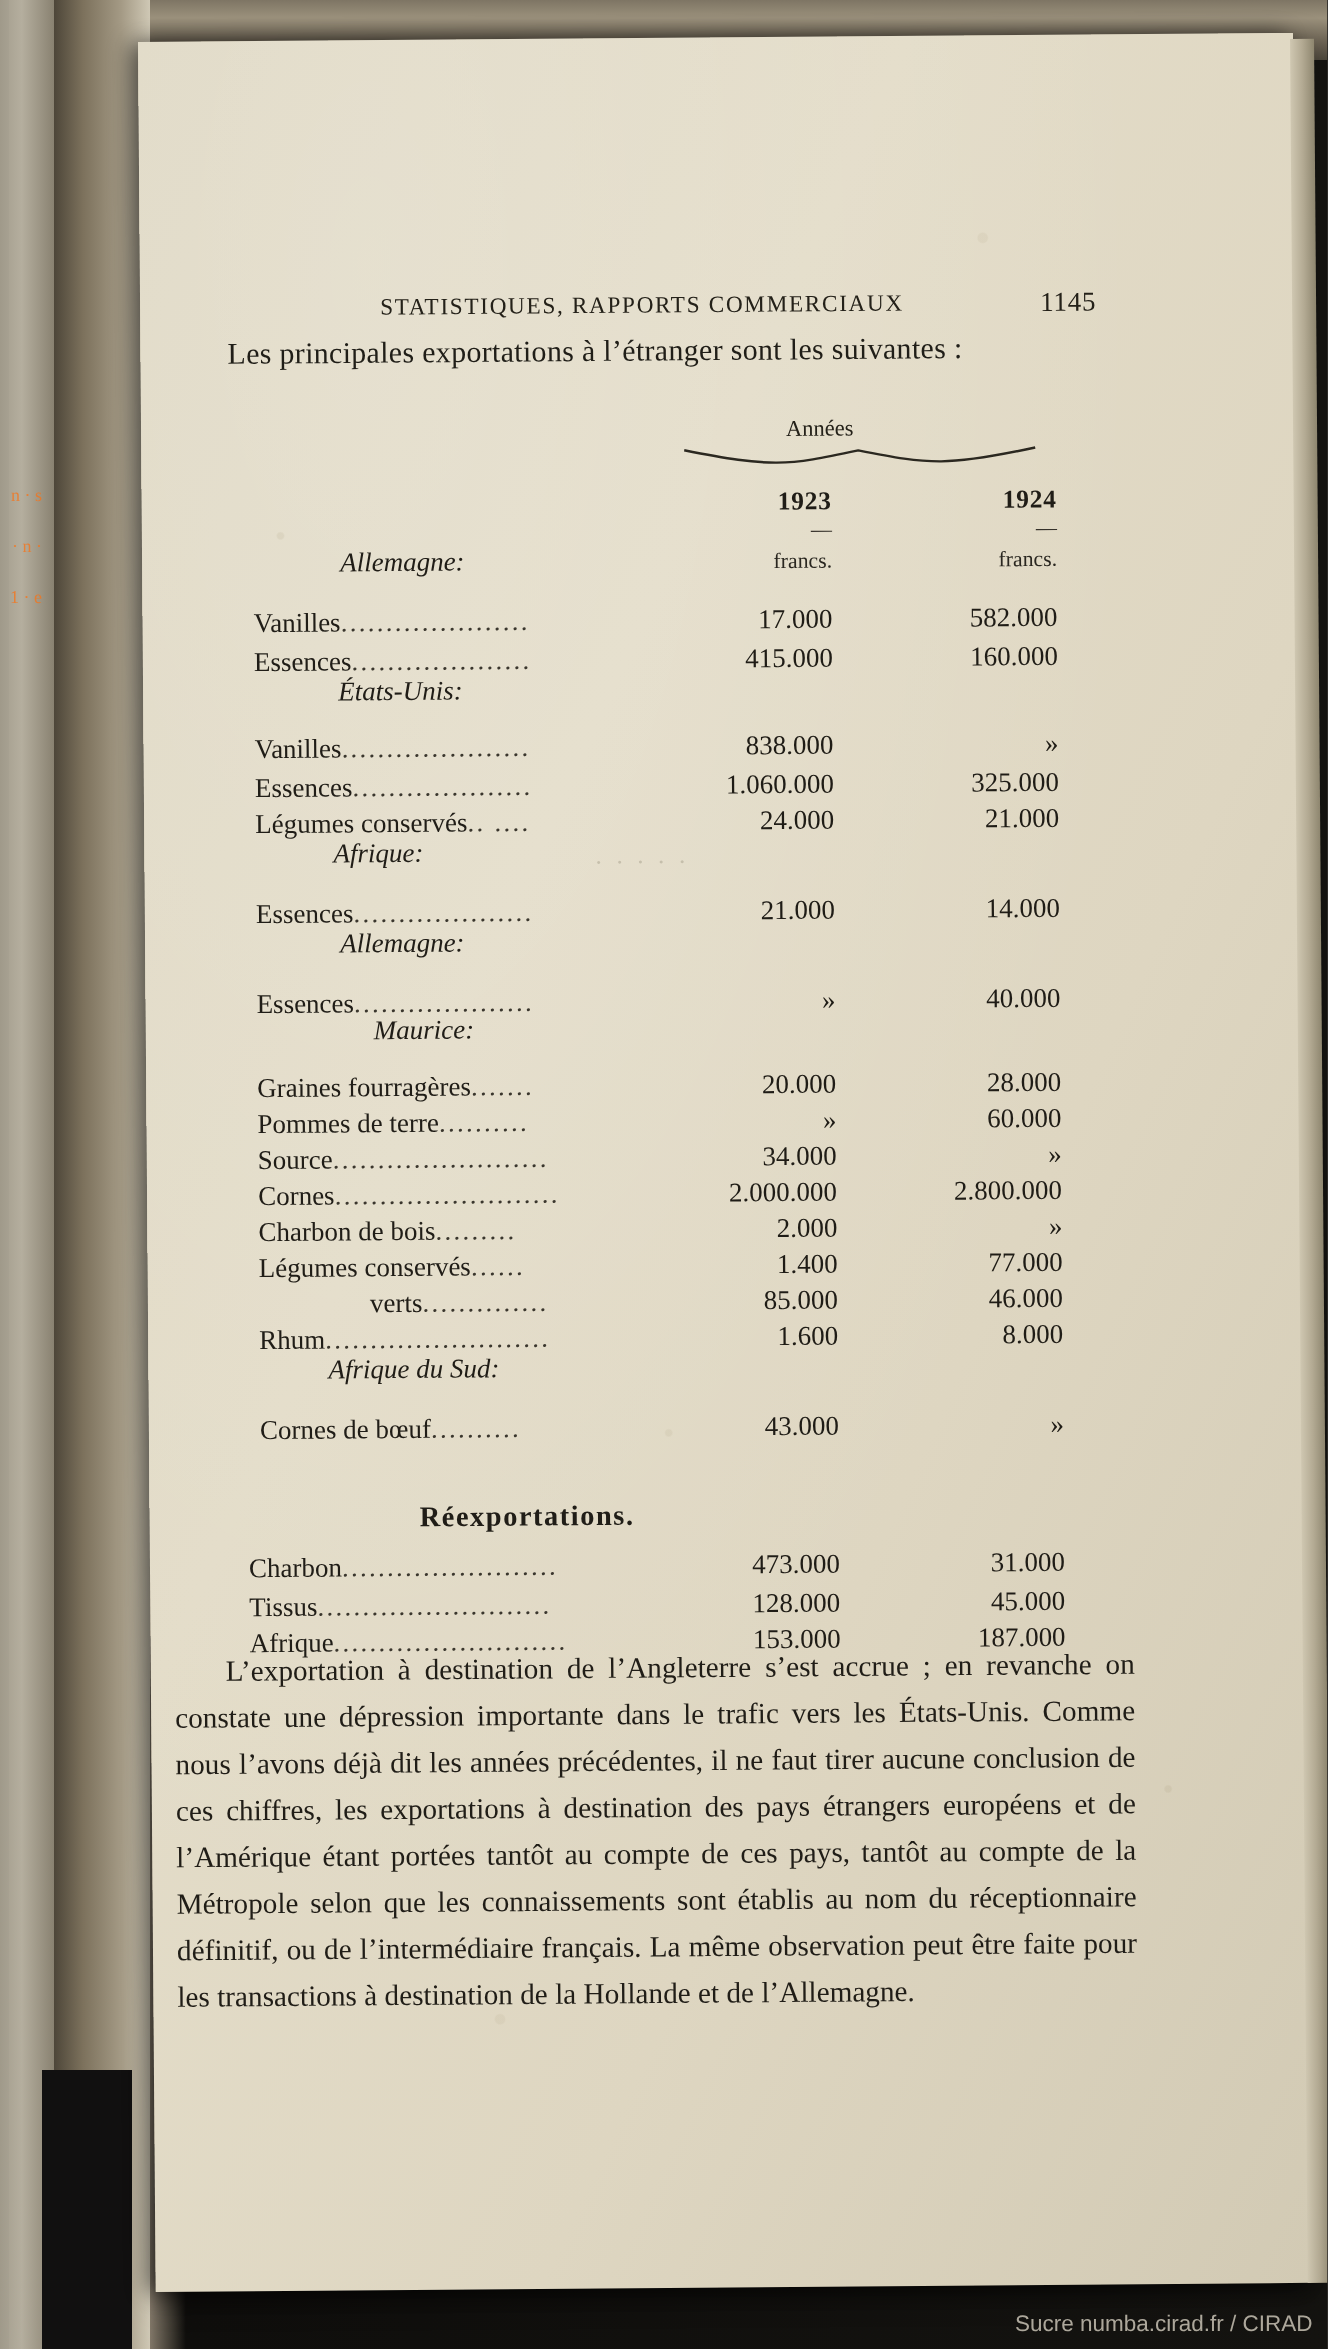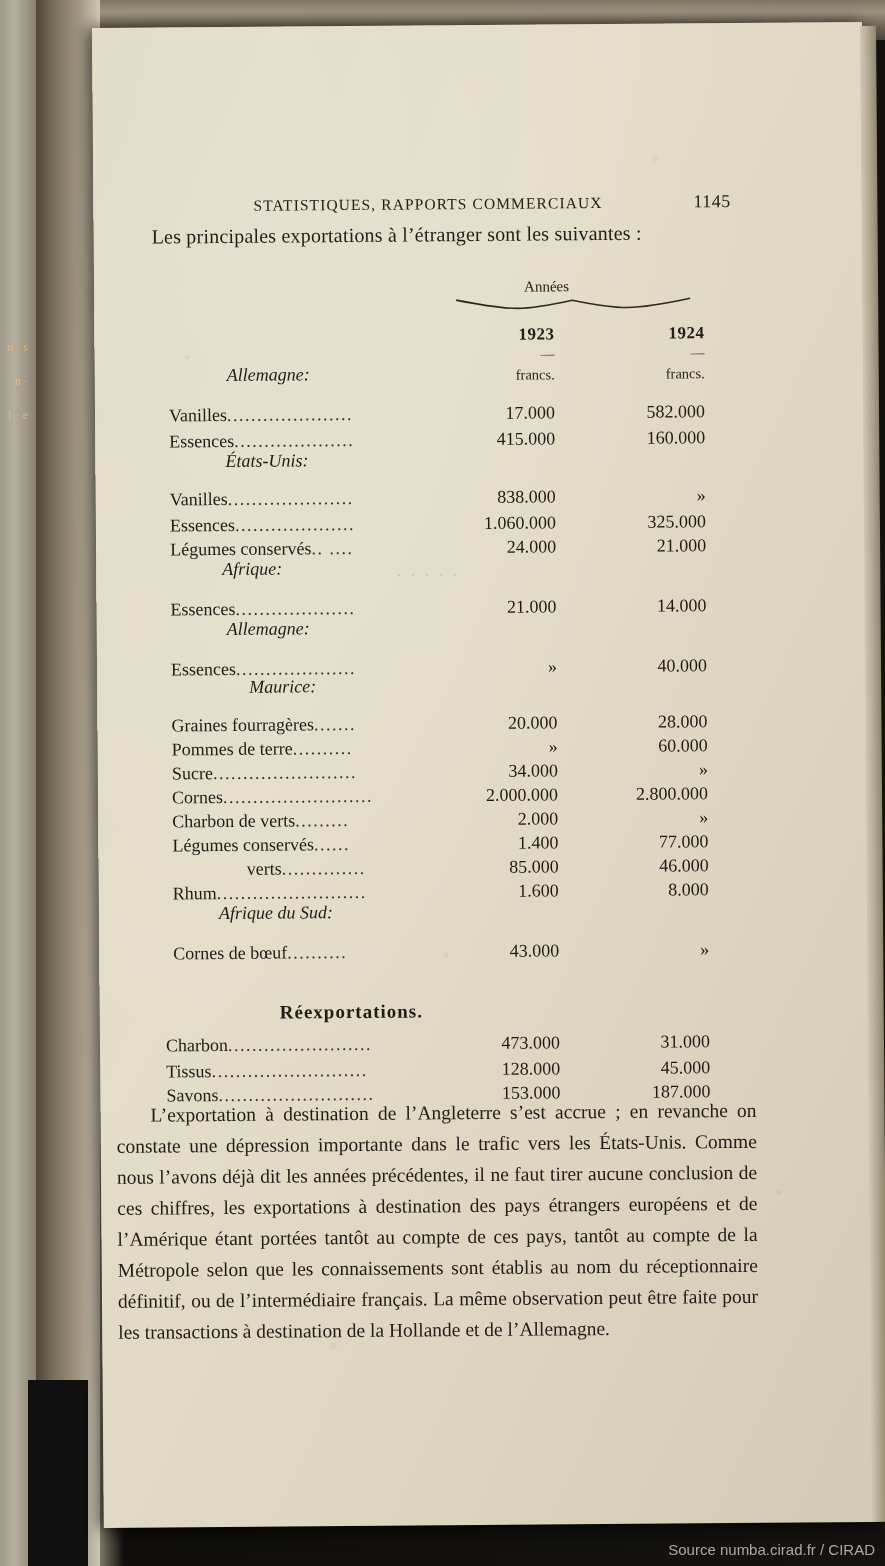--- a/index.html
+++ b/index.html
@@ -26,24 +26,24 @@
   .left-page {
     position: absolute;
     left: 0; top: 0;
     width: 36px; height: 1566px;
     background: linear-gradient(90deg,#b9b2a0 0%, #cdc6b4 40%, #9a927f 100%);
     opacity: 0.85;
   }
   .left-page-text {
     position: absolute;
     left: 2px;
-    top: 330px;
+    top: 313px;
     width: 26px;
     font-size: 12px;
-    color: #fdba74;
+    color: #f97316;
     line-height: 34px;
     letter-spacing: 0;
     text-align: right;
     opacity: 0.75;
   }
   .left-dark-strip {
     position: absolute;
     left: 0px; top: 0; width: 6px; height: 1566px;
     background: #100f0d;
   }
@@ -300,29 +300,29 @@
 
       <div class="grp" style="left:130px; top:650px;margin-left:22px;">Maurice:</div>
       <div class="itm" style="top:688px;"><span>Graines fourragères</span><span class="dots">.......</span></div>
       <div class="v1" style="top:688px;">20.000</div>
       <div class="v2" style="top:688px;">28.000</div>
 
       <div class="itm" style="top:712px;"><span>Pommes de terre</span><span class="dots">..........</span></div>
       <div class="v1" style="top:712px;">»</div>
       <div class="v2" style="top:712px;">60.000</div>
 
-      <div class="itm" style="top:736px;"><span>Sucre</span><span class="dots">........................</span></div>
+      <div class="itm" style="top:736px;"><span>Source</span><span class="dots">........................</span></div>
       <div class="v1" style="top:736px;">34.000</div>
       <div class="v2" style="top:736px;">»</div>
 
       <div class="itm" style="top:760px;"><span>Cornes</span><span class="dots">.........................</span></div>
       <div class="v1" style="top:760px;">2.000.000</div>
       <div class="v2" style="top:760px;">2.800.000</div>
 
-      <div class="itm" style="top:784px;"><span>Charbon de verts</span><span class="dots">.........</span></div>
+      <div class="itm" style="top:784px;"><span>Charbon de bois</span><span class="dots">.........</span></div>
       <div class="v1" style="top:784px;">2.000</div>
       <div class="v2" style="top:784px;">»</div>
 
       <div class="itm" style="top:808px;"><span>Légumes conservés</span><span class="dots">......</span></div>
       <div class="v1" style="top:808px;">1.400</div>
       <div class="v2" style="top:808px;">77.000</div>
 
       <div class="itm" style="left:148px; top:832px;"><span>verts</span><span class="dots">..............</span></div>
       <div class="v1" style="top:832px;">85.000</div>
       <div class="v2" style="top:832px;">46.000</div>
@@ -339,23 +339,23 @@
       <div class="sub-title">Réexportations.</div>
 
       <div class="itm" style="left:66px; top:1008px;"><span>Charbon</span><span class="dots">........................</span></div>
       <div class="v1" style="top:1008px;">473.000</div>
       <div class="v2" style="top:1008px;">31.000</div>
 
       <div class="itm" style="left:66px; top:1034px;"><span>Tissus</span><span class="dots">..........................</span></div>
       <div class="v1" style="top:1034px;">128.000</div>
       <div class="v2" style="top:1034px;">45.000</div>
 
-      <div class="itm" style="left:66px; top:1058px;"><span>Savons</span><span class="dots">..........................</span></div>
+      <div class="itm" style="left:66px; top:1058px;"><span>Afrique</span><span class="dots">..........................</span></div>
       <div class="v1" style="top:1058px;">153.000</div>
       <div class="v2" style="top:1058px;">187.000</div>
 
       <div class="para"><span class="ind">L’exportation à destination de l’Angleterre s’est accrue ; en revanche on constate une dépression importante dans le trafic vers les États-Unis. Comme nous l’avons déjà dit les années précédentes, il ne faut tirer aucune conclusion de ces chiffres, les exportations à destination des pays étrangers européens et de l’Amérique étant portées tantôt au compte de ces pays, tantôt au compte de la Métropole selon que les connaissements sont établis au nom du réceptionnaire définitif, ou de l’intermédiaire français. La même observation peut être faite pour les transactions à destination de la Hollande et de l’Allemagne.</span></div>
 
     </div>
   </div>
 
-  <div class="source">Source numba.cirad.fr / CIRAD</div>
+  <div class="source">Sucre numba.cirad.fr / CIRAD</div>
 </div>
 
 </body></html>

